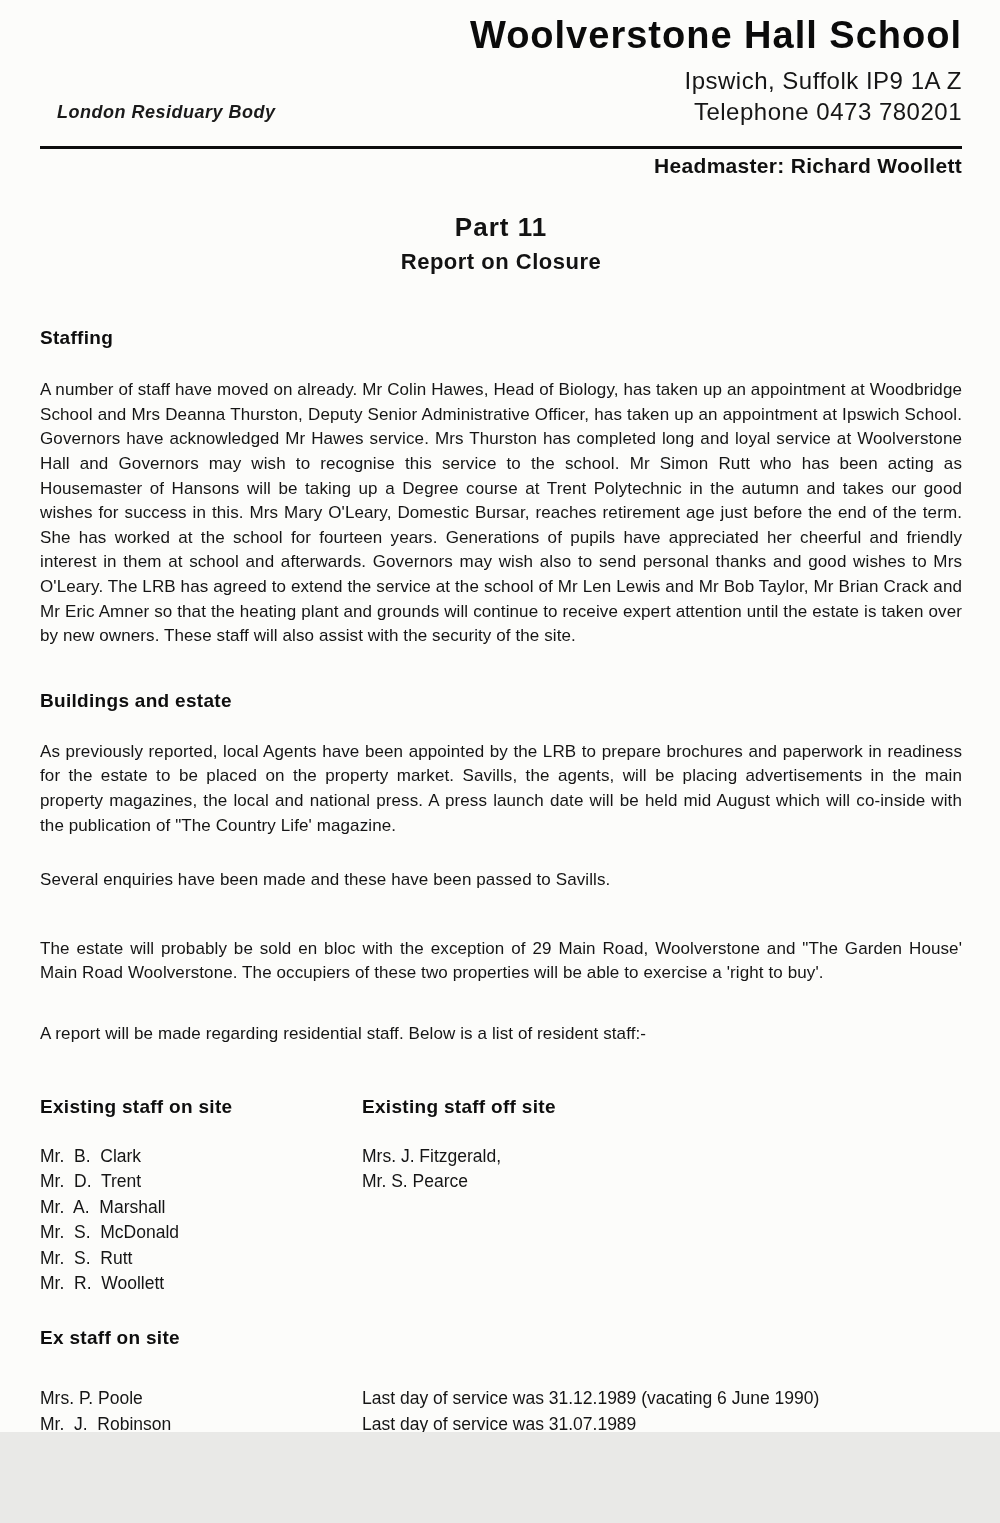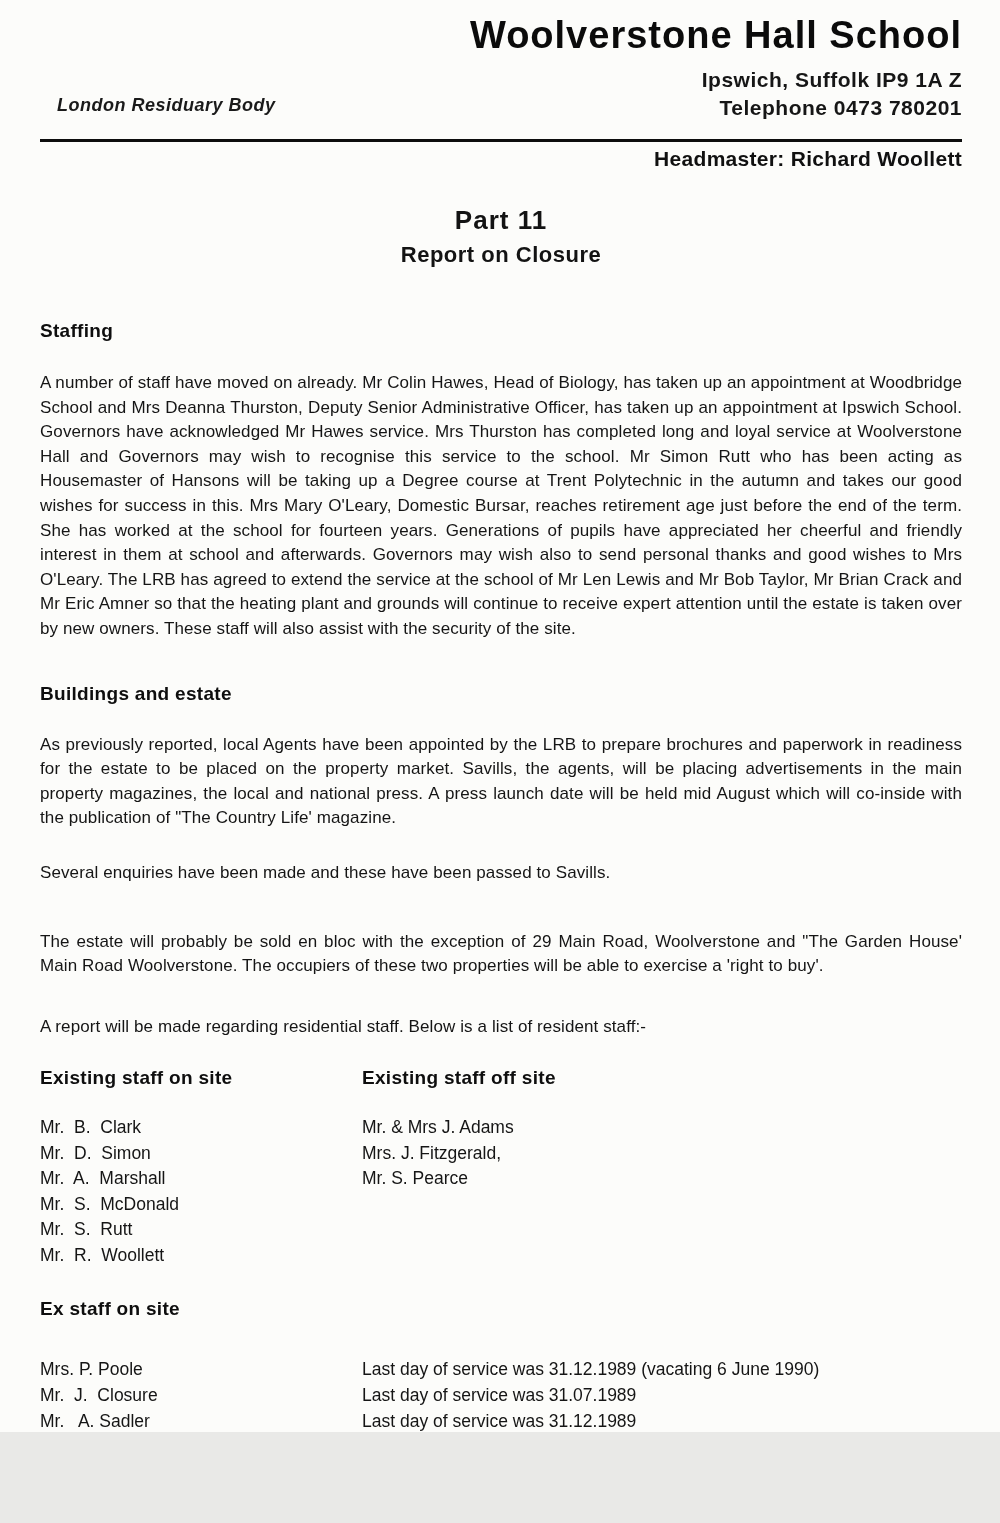--- a/index.html
+++ b/index.html
@@ -21,22 +21,22 @@
   .letterhead { position: relative; }
   .lh-right { text-align: right; }
   .school-name {
     font-size: 38px;
     font-weight: 700;
     letter-spacing: 1px;
     color: #0b0b0b;
     line-height: 1.15;
   }
   .school-address, .school-phone {
-    font-size: 21px;
-    font-weight: 700;
+    font-size: 24px;
+    font-weight: 400;
     letter-spacing: 0.5px;
     color: #161616;
     line-height: 1.2;
   }
   .school-address { margin-top: 9px; }
   .school-phone { margin-top: 3px; }
   .lrb {
     position: absolute;
     left: 17px;
     bottom: 4px;
@@ -83,21 +83,21 @@
     color: #151515;
     letter-spacing: 0.1px;
   }
   .p-staffing   { margin-top: 29px; }
   .p-buildings1 { margin-top: 28px; }
   .p-enquiries  { margin-top: 30px; text-align: left; }
   .p-estate     { margin-top: 44px; }
   .p-report     { margin-top: 36px; text-align: left; }
 
   
-  .staff-cols { display: flex; margin-top: 28px; }
+  .staff-cols { display: flex; margin-top: 49px; }
   .staff-col-left  { width: 322px; flex: 0 0 322px; }
   .staff-col-right { flex: 1; }
   .staff-list { margin-top: 26px; }
   .staff-name {
     font-size: 17.5px;
     line-height: 25.5px;
     white-space: pre;
     color: #151515;
   }
 
@@ -149,45 +149,44 @@
     <p class="para p-buildings1">As previously reported, local Agents have been appointed by the LRB to prepare brochures and paperwork in readiness for the estate to be placed on the property market.  Savills, the agents, will be placing advertisements in the main property magazines, the local and national press. A press launch date will be held mid August which will co-inside with the publication of "The Country Life' magazine.</p>
     <p class="para p-enquiries">Several enquiries have been made and these have been passed to Savills.</p>
     <p class="para p-estate">The estate will probably be sold en bloc with the exception of 29 Main Road, Woolverstone and "The Garden House' Main Road Woolverstone. The occupiers of these two properties will be able to exercise a 'right to buy'.</p>
     <p class="para p-report">A report will be made regarding residential staff.  Below is a list of resident staff:-</p>
 
     <div class="staff-cols">
       <div class="staff-col-left">
         <h2 class="section-heading">Existing staff on site</h2>
         <div class="staff-list">
           <div class="staff-name">Mr.  B.  Clark</div>
-          <div class="staff-name">Mr.  D.  Simon</div>
+          <div class="staff-name">Mr.  D.  Trent</div>
           <div class="staff-name">Mr.  A.  Marshall</div>
           <div class="staff-name">Mr.  S.  McDonald</div>
           <div class="staff-name">Mr.  S.  Rutt</div>
           <div class="staff-name">Mr.  R.  Woollett</div>
         </div>
       </div>
       <div class="staff-col-right">
         <h2 class="section-heading">Existing staff off site</h2>
         <div class="staff-list">
-          <div class="staff-name">Mr. &amp; Mrs J. Adams</div>
           <div class="staff-name">Mrs. J. Fitzgerald,</div>
           <div class="staff-name">Mr. S. Pearce</div>
         </div>
       </div>
     </div>
 
     <h2 class="section-heading h-ex">Ex staff on site</h2>
     <div class="ex-rows">
       <div class="ex-row">
         <div class="ex-name">Mrs. P. Poole</div>
         <div class="ex-detail">Last day of service was 31.12.1989 (vacating 6 June 1990)</div>
       </div>
       <div class="ex-row">
-        <div class="ex-name">Mr.  J.  Closure</div>
+        <div class="ex-name">Mr.  J.  Robinson</div>
         <div class="ex-detail">Last day of service was 31.07.1989</div>
       </div>
       <div class="ex-row">
         <div class="ex-name">Mr.   A. Sadler</div>
         <div class="ex-detail">Last day of service was 31.12.1989</div>
       </div>
     </div>
 
   </div>
 </div>

